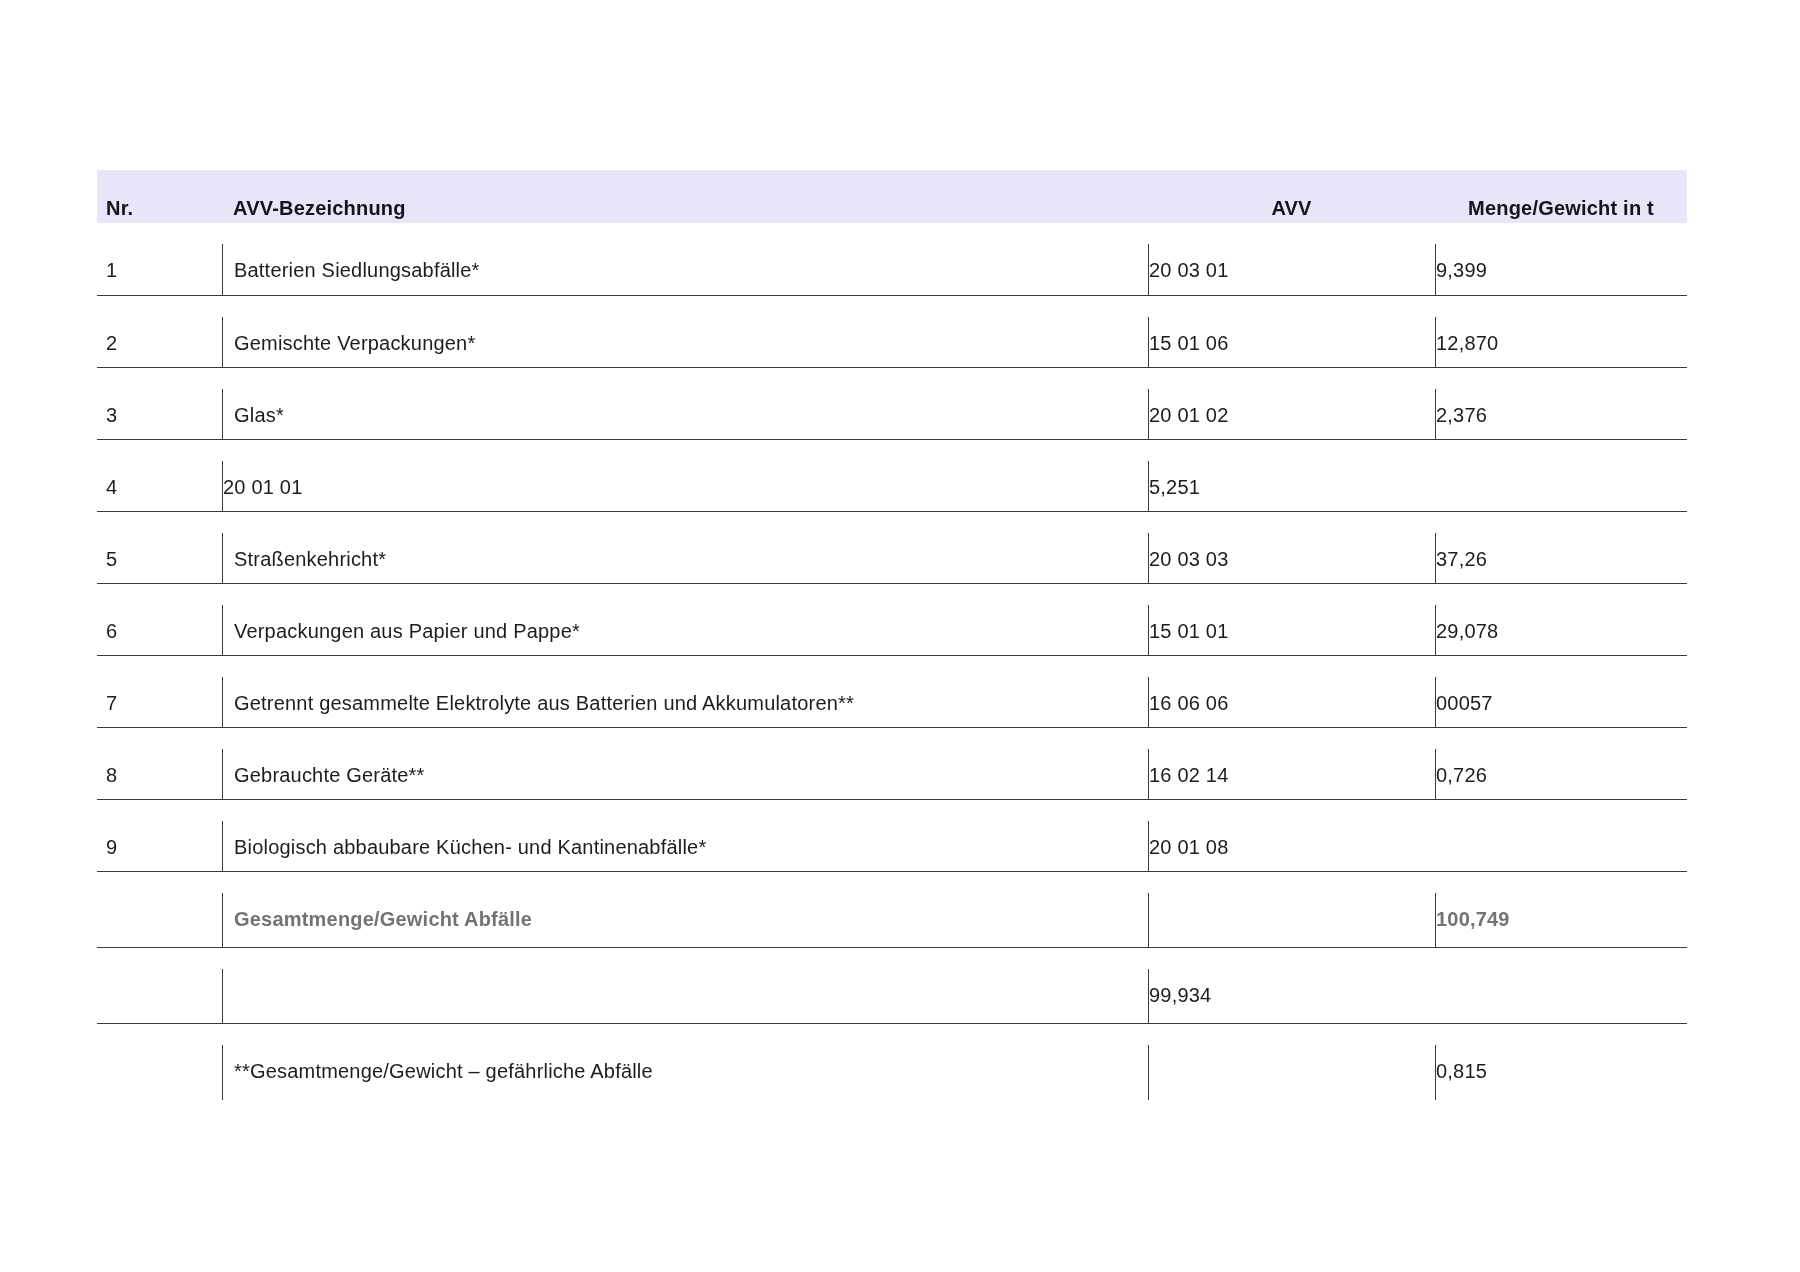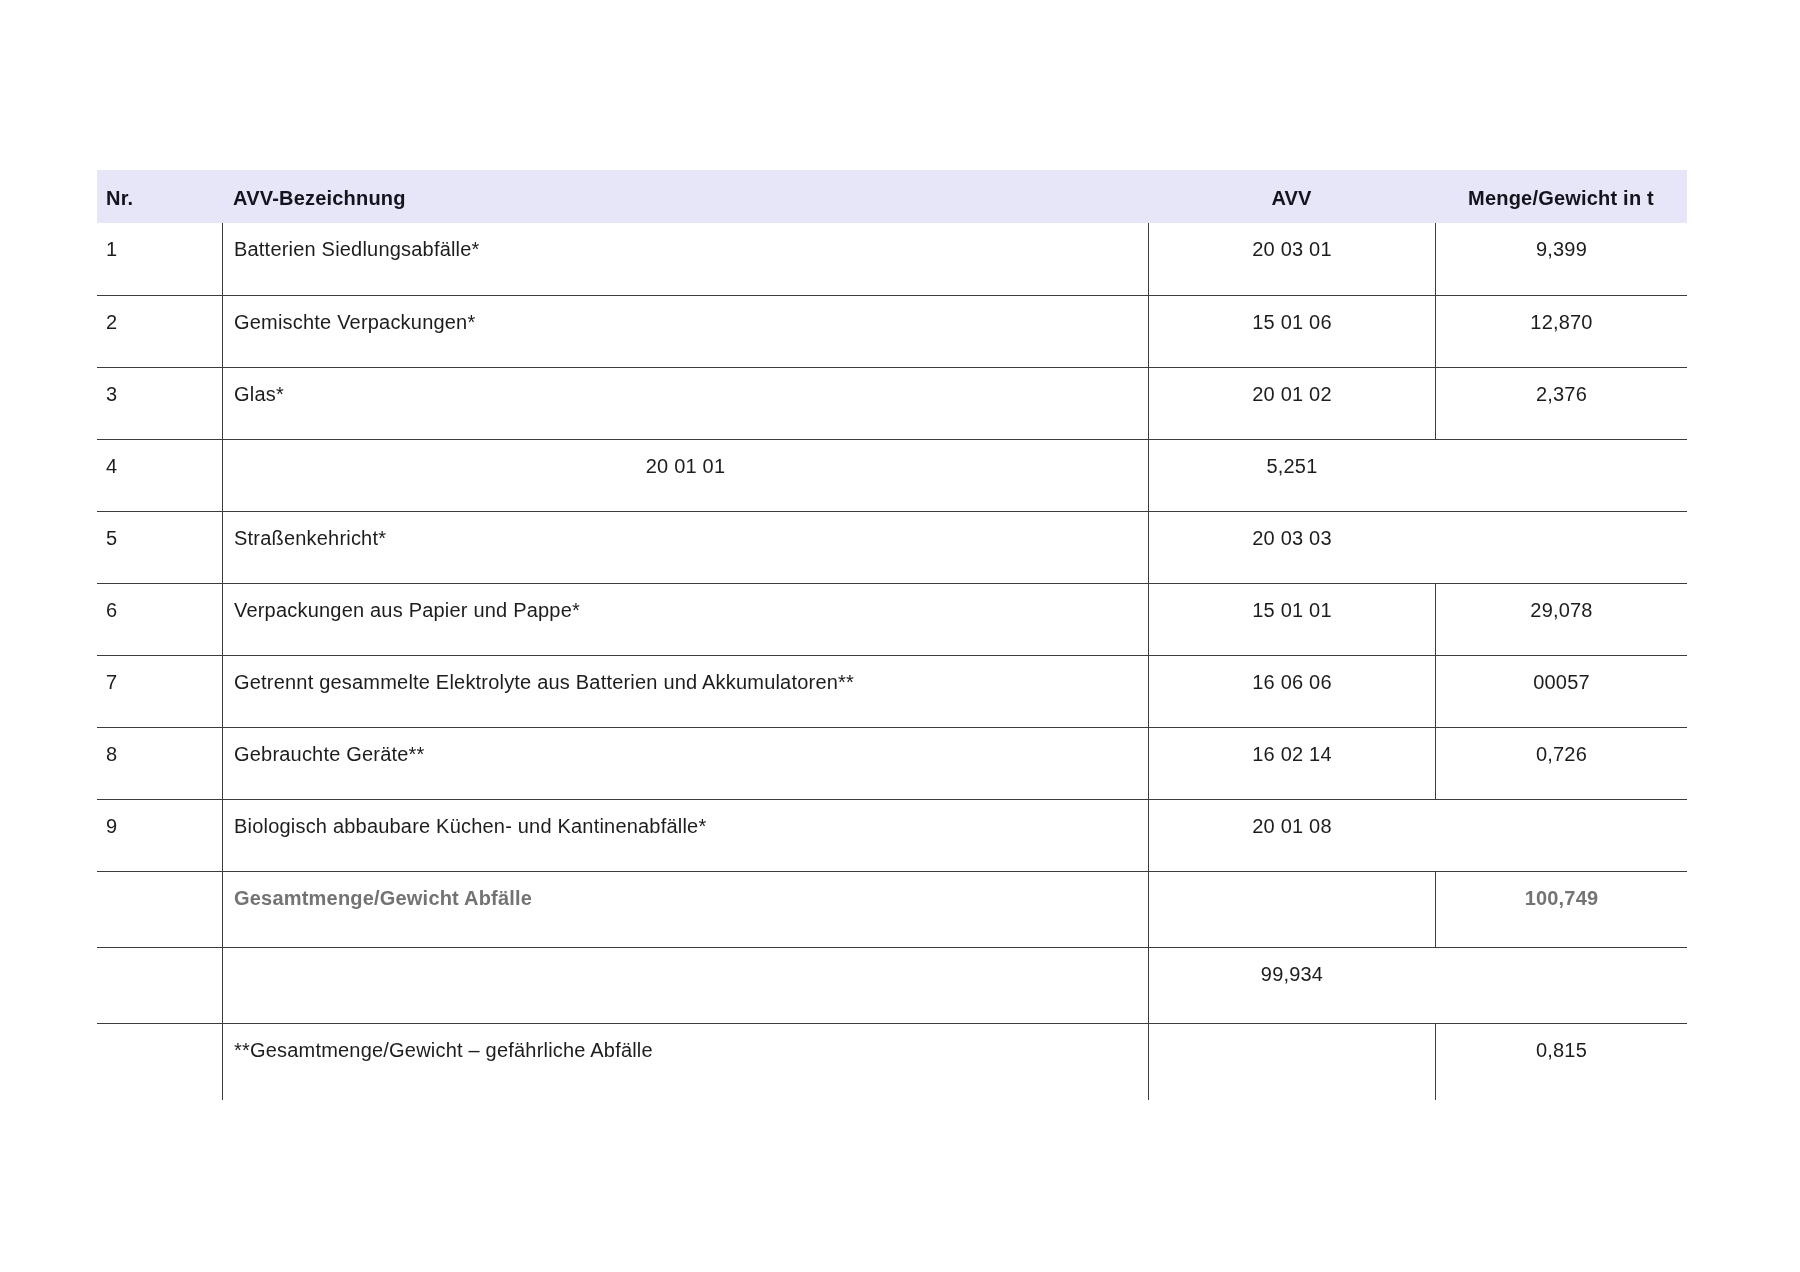--- a/index.html
+++ b/index.html
@@ -26,25 +26,26 @@
   }
   .thead .cell{
     display:flex;align-items:center;
     font-weight:700;color:#14141e;
   }
   .cell{
     box-sizing:border-box;
     padding-top:13px;
     line-height:26px;
     overflow:hidden;
+    margin-top:21px;
   }
   .thead .cell{padding-top:2px;}
   .c-nr{padding-left:9px;}
   .c-name{padding-left:11px;}
-  .c-avv,.c-menge{text-align:center;}
+  .c-avv,.c-menge{}
   .thead .c-avv,.thead .c-menge{justify-content:center;}
   
   .tbody .c-name,.tbody .c-avv,.tbody .c-menge{
     border-left:1.5px solid #3c3c3c;
   }
   
   .tbody .row + .row{border-top:1.5px solid #3c3c3c;}
   .row-data{height:72px;}
   .row-total{height:76px;}
   .tbody .row:last-child{height:77px;}
@@ -82,20 +83,21 @@
         </div>
         <div class="row row-data">
           <div class="cell c-nr">4</div>
           <div class="cell c-avv">20 01 01</div>
           <div class="cell c-menge">5,251</div>
         </div>
         <div class="row row-data">
           <div class="cell c-nr">5</div>
           <div class="cell c-name">Straßenkehricht*</div>
           <div class="cell c-avv">20 03 03</div>
+          <div class="cell c-menge">37,26</div>
         </div>
         <div class="row row-data">
           <div class="cell c-nr">6</div>
           <div class="cell c-name">Verpackungen aus Papier und Pappe*</div>
           <div class="cell c-avv">15 01 01</div>
           <div class="cell c-menge">29,078</div>
         </div>
         <div class="row row-data">
           <div class="cell c-nr">7</div>
           <div class="cell c-name">Getrennt gesammelte Elektrolyte aus Batterien und Akkumulatoren**</div>

